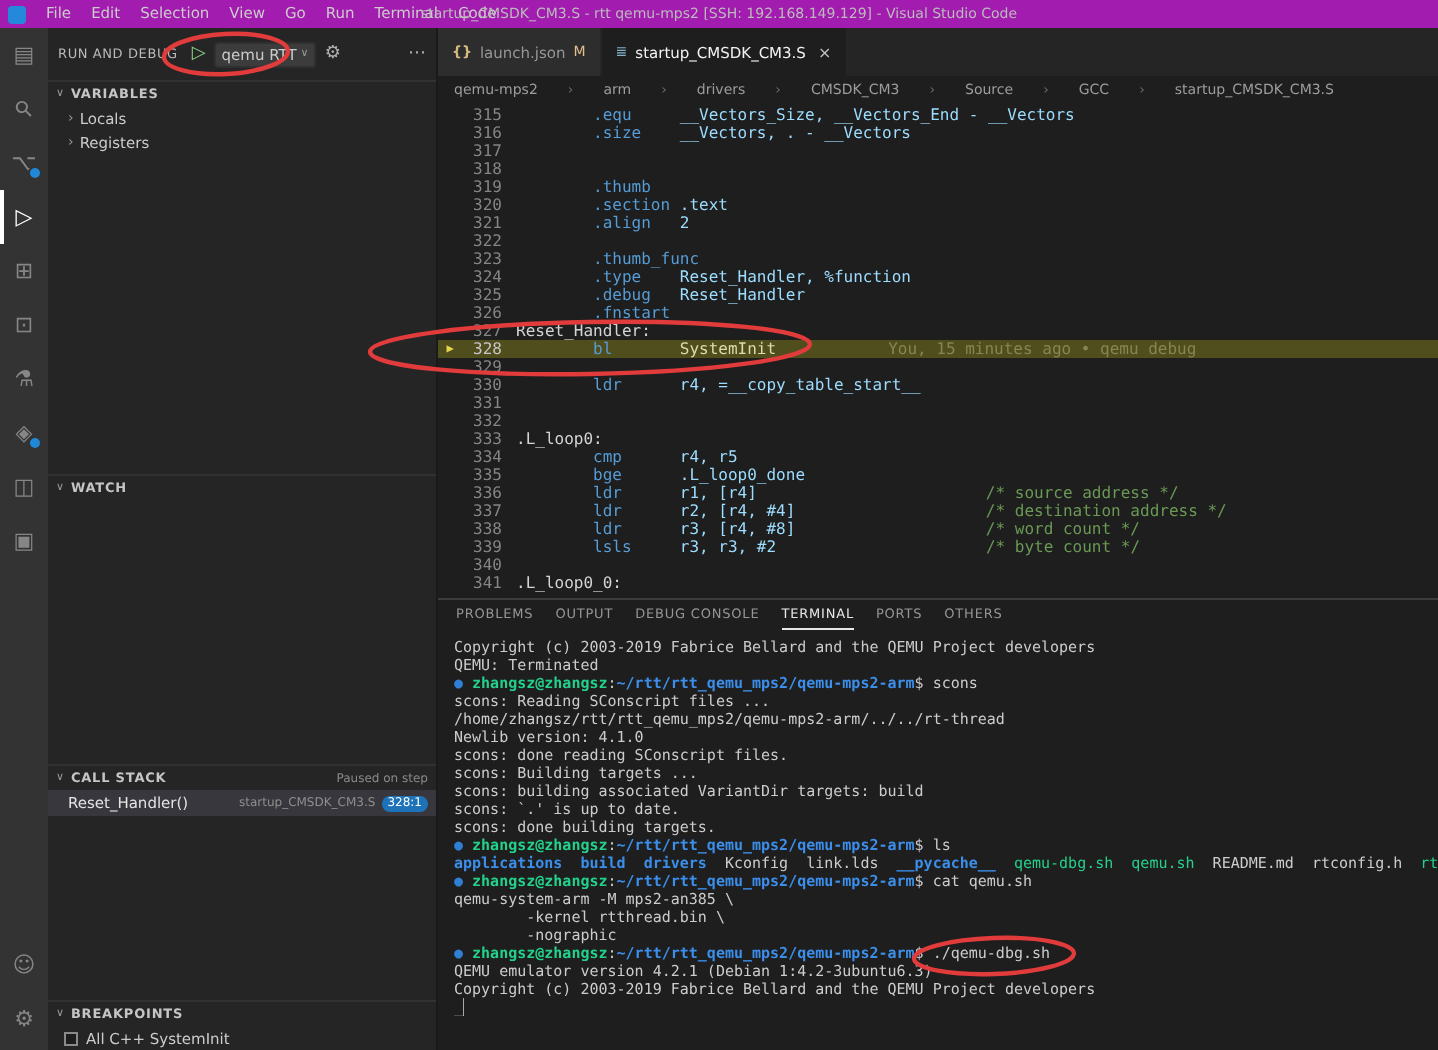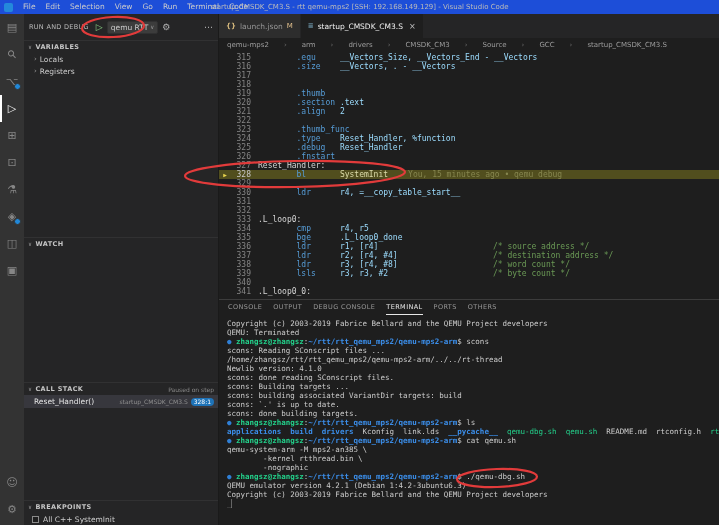--- a/index.html
+++ b/index.html
@@ -1,19 +1,19 @@
 <!DOCTYPE html>
 <html><head>
 <meta charset="utf-8">
 <style>
   html,body{margin:0;padding:0;background:#1e1e1e;}
   .app{position:relative;width:719px;height:525px;overflow:hidden;background:#1e1e1e;
        font-family:"DejaVu Sans",sans-serif;color:#cccccc;cursor:default;}
   
-  .titlebar{height:14px;background:#1d4ed8;display:flex;align-items:center;position:relative;}
+  .titlebar{height:14px;background:#a21caf;display:flex;align-items:center;position:relative;}
   .logo{width:9px;height:9px;margin:0 5px 0 4px;background:#2489db;border-radius:2px;flex:none;}
   .menus{display:flex;align-items:center;height:100%;}
   .menu-item{font-size:7.5px;padding:0 5px;color:#cccccc;line-height:14px;}
   .window-title{position:absolute;left:50%;transform:translateX(-50%);font-size:7px;color:#bbbbbb;white-space:nowrap;}
   
   .main{display:flex;height:511px;}
   .activitybar{width:24px;background:#333333;display:flex;flex-direction:column;align-items:center;flex:none;}
   .ab-icon{width:24px;height:27px;display:flex;align-items:center;justify-content:center;color:#868686;position:relative;}
   .ab-icon.active{color:#ffffff;box-shadow:inset 2px 0 0 #ffffff;}
   .ab-glyph{font-size:11px;line-height:1;}
@@ -64,21 +64,21 @@
   .code-line.current{background:#514e1e;}
   .glyph{width:12px;text-align:center;color:#e8d44d;font-size:6px;flex:none;}
   .lnum{width:20px;padding-right:7px;text-align:right;color:#858585;flex:none;}
   .code-line.current .lnum{color:#c6c6c6;}
   .lcontent{white-space:pre;}
   .cls-d{color:#569cd6;}
   .cls-o{color:#9cdcfe;}
   .cls-c{color:#6a9955;padding-left:23px;}
   .cls-lbl{color:#d4d4d4;}
   .cls-fn{color:#dcdcaa;}
-  .gitlens{color:#86864f;margin-left:20px;}
+  .gitlens{color:#86864f;margin-left:56px;}
   
   .panel{height:225px;border-top:1px solid #3c3c3c;display:flex;flex-direction:column;flex:none;}
   .panel-header{height:15px;display:flex;align-items:center;gap:11px;padding:0 9px;flex:none;}
   .panel-tab{font-size:6.5px;letter-spacing:.4px;color:#969696;line-height:14px;height:15px;box-sizing:border-box;}
   .panel-tab.active{color:#e7e7e7;border-bottom:1px solid #e7e7e7;}
   .terminal{flex:1;overflow:hidden;padding:4px 0 0 8px;font-family:"DejaVu Sans Mono",monospace;font-size:7.5px;line-height:9px;color:#cccccc;}
   .t-line{white-space:pre;height:9px;}
   .t-p{color:#cccccc;}
   .t-u{color:#23d18b;font-weight:bold;}
   .t-d{color:#3b8eea;font-weight:bold;}
@@ -271,21 +271,21 @@
             <div class="code-line"><span class="glyph"> </span><span class="lnum">336</span><span class="lcontent"><span class="cls-d">        ldr      </span><span class="cls-o">r1, [r4]</span><span class="cls-c">                   /* source address */</span></span></div>
             <div class="code-line"><span class="glyph"> </span><span class="lnum">337</span><span class="lcontent"><span class="cls-d">        ldr      </span><span class="cls-o">r2, [r4, #4]</span><span class="cls-c">               /* destination address */</span></span></div>
             <div class="code-line"><span class="glyph"> </span><span class="lnum">338</span><span class="lcontent"><span class="cls-d">        ldr      </span><span class="cls-o">r3, [r4, #8]</span><span class="cls-c">               /* word count */</span></span></div>
             <div class="code-line"><span class="glyph"> </span><span class="lnum">339</span><span class="lcontent"><span class="cls-d">        lsls     </span><span class="cls-o">r3, r3, #2</span><span class="cls-c">                 /* byte count */</span></span></div>
             <div class="code-line"><span class="glyph"> </span><span class="lnum">340</span><span class="lcontent"></span></div>
             <div class="code-line"><span class="glyph"> </span><span class="lnum">341</span><span class="lcontent"><span class="cls-lbl">.L_loop0_0:</span></span></div>
           </div>
       </div>
       <div class="panel">
         <div class="panel-header">
-            <span class="panel-tab">CONSOLE</span>
+            <span class="panel-tab">PROBLEMS</span>
             <span class="panel-tab">OUTPUT</span>
             <span class="panel-tab">DEBUG CONSOLE</span>
             <span class="panel-tab active">TERMINAL</span>
             <span class="panel-tab">PORTS</span>
             <span class="panel-tab">OTHERS</span>
           </div>
         <div class="terminal">
             <div class="t-line"><span class="t-p">Copyright (c) 2003-2019 Fabrice Bellard and the QEMU Project developers</span></div>
             <div class="t-line"><span class="t-p">QEMU: Terminated</span></div>
             <div class="t-line"><span class="t-dot">● </span><span class="t-u">zhangsz@zhangsz</span><span class="t-p">:</span><span class="t-d">~/rtt/rtt_qemu_mps2/qemu-mps2-arm</span><span class="t-p">$ scons</span></div>

